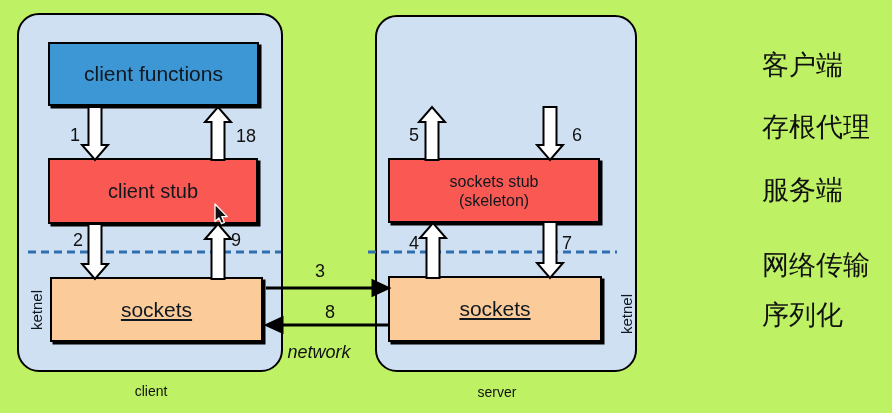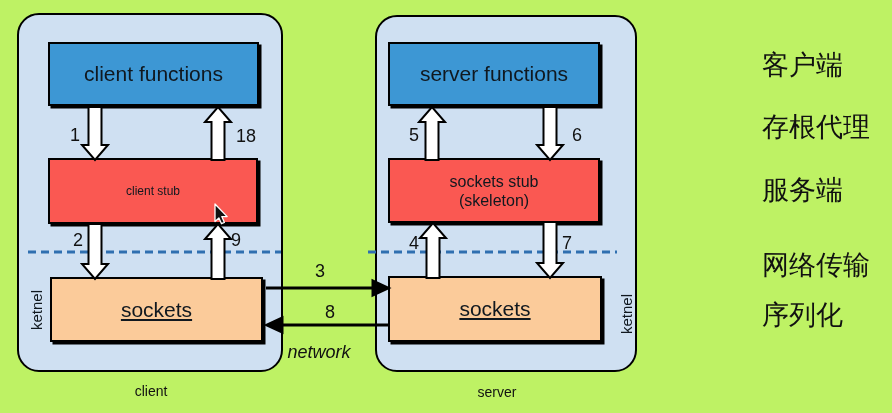--- a/index.html
+++ b/index.html
@@ -35,21 +35,21 @@
     justify-content: center;
     color: #10181f;
     z-index: 2;
     text-align: center;
   }
   .box-blue  { background: #3d97d4; }
   .box-red   { background: #fa5852; }
   .box-peach { background: #fbcb9a; text-decoration: underline; }
 
   .client-fn   { left: 48px;  top: 42px;  width: 211px; height: 64px; font-size: 21px; }
-  .client-stub { left: 48px;  top: 158px; width: 210px; height: 66px; font-size: 12px; }
+  .client-stub { left: 48px;  top: 158px; width: 210px; height: 66px; font-size: 20px; }
   .client-sock { left: 50px;  top: 277px; width: 213px; height: 65px; font-size: 21px; }
   .server-fn   { left: 388px; top: 42px;  width: 212px; height: 64px; font-size: 21px; }
   .server-stub { left: 388px; top: 158px; width: 212px; height: 65px; font-size: 16px; line-height: 19px; }
   .server-sock { left: 388px; top: 276px; width: 214px; height: 66px; font-size: 21px; }
 
   
   .kernel {
     position: absolute;
     font-size: 15px;
     color: #10181f;
@@ -134,23 +134,20 @@
   <div class="box box-blue client-fn">
     <span>client functions</span>
   </div>
   <div class="box box-red client-stub">
     <span>client stub</span>
   </div>
   <div class="box box-peach client-sock">
     <span>sockets</span>
   </div>
 
-  <div class="box box-blue server-fn">
-    <span>server functions</span>
-  </div>
   <div class="box box-red server-stub">
     <span>sockets stub</span>
     <span>(skeleton)</span>
   </div>
   <div class="box box-peach server-sock">
     <span>sockets</span>
   </div>
 
   <div class="kernel kernel-left">ketnel</div>
   <div class="kernel kernel-right">ketnel</div>

